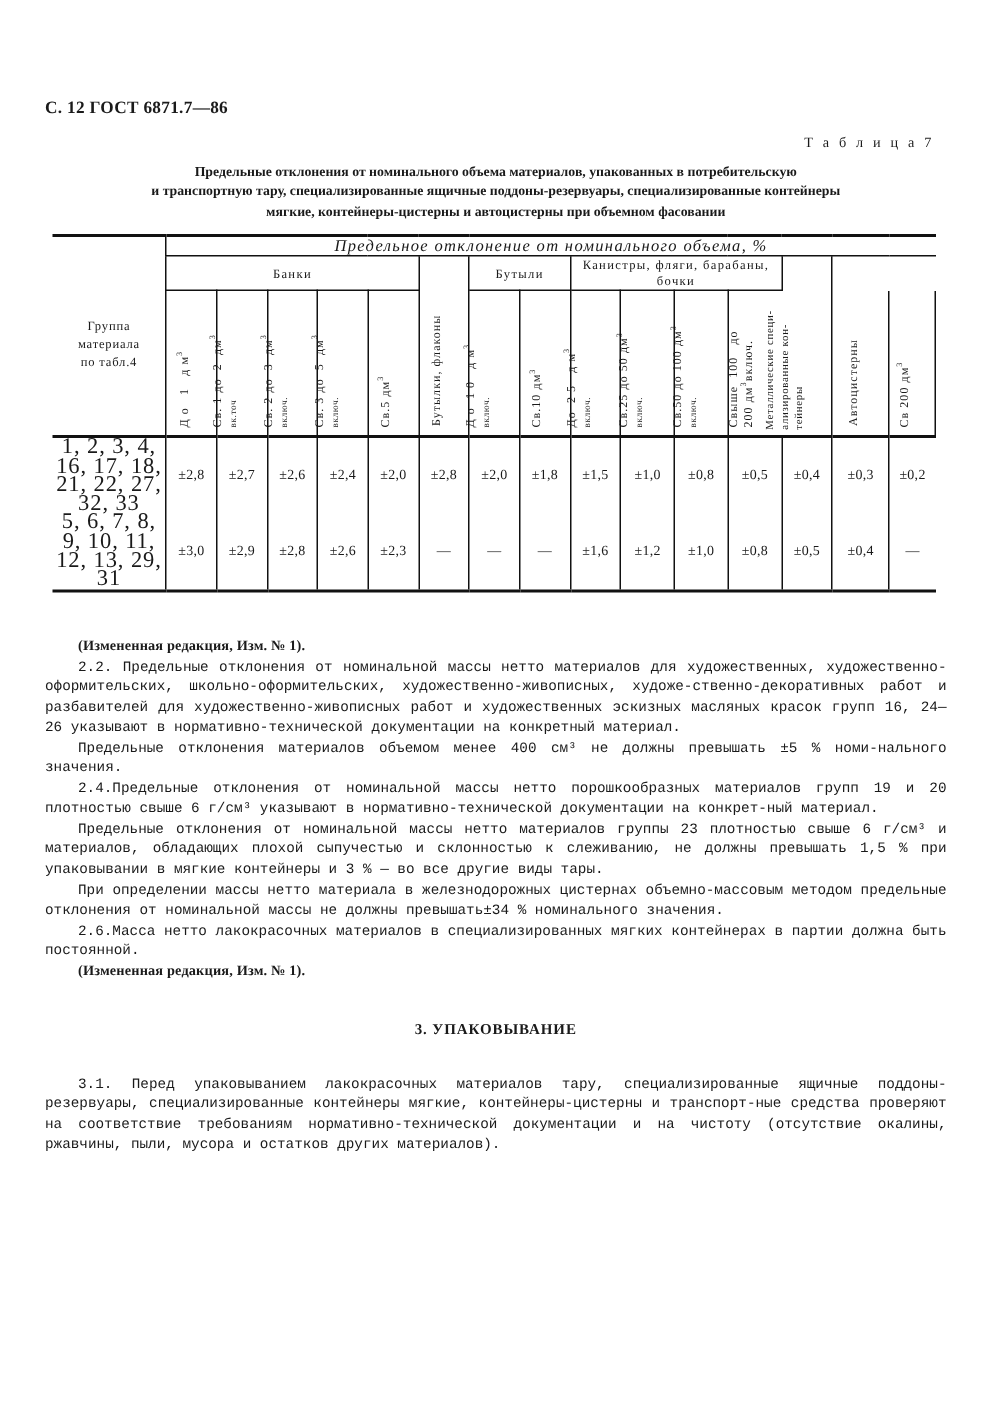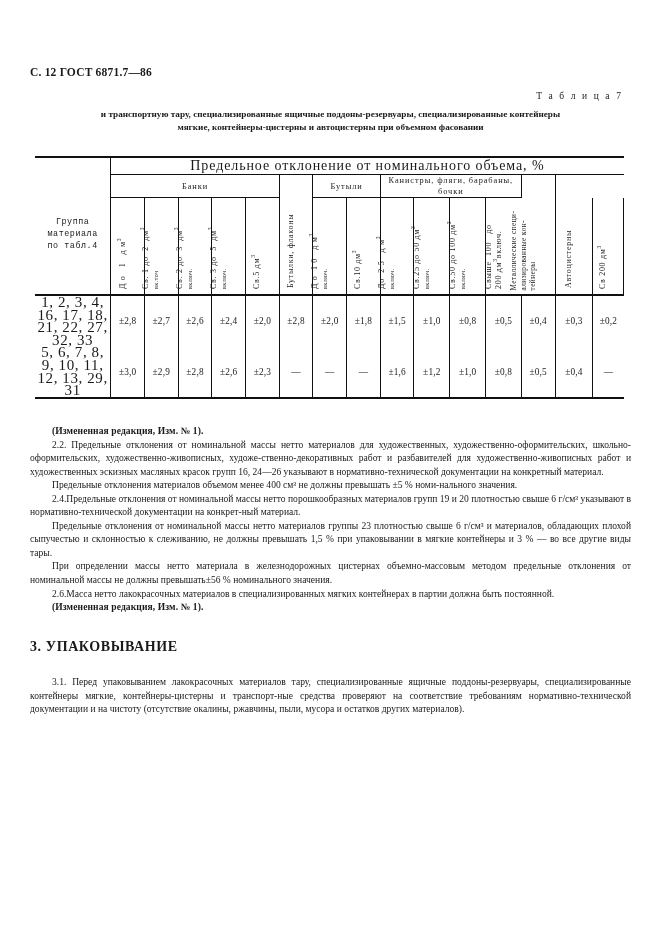--- a/index.html
+++ b/index.html
@@ -76,23 +76,24 @@
 
   
   .grp {
     font-size: 8.4px;
     letter-spacing: 0.9px;
     padding: 4px 2px 4px 2px;
     line-height: 11px;
   }
   
   .banner {
-    font-size: 14px;
+    font-size: 11px;
     letter-spacing: 0.9px;
     padding: 5px 0 6px 0;
+    font-style: italic;
   }
   
   .firstcol {
     font-size: 8.4px;
     line-height: 12px;
     letter-spacing: 0.55px;
     padding: 0 4px;
   }
   
   .vhead {
@@ -151,36 +152,38 @@
   .body-text {
     position: absolute;
     left: 30px;
     top: 424px;
     width: 601px;
     font-size: 9.55px;
     line-height: 13.55px;
     text-align: justify;
   }
   .body-text p { margin: 0; }
-  .body-text p.ind { text-indent: 22px; }
+  .body-text p.ind { text-indent: 22px; font-family: Liberation Mono, monospace; }
   .body-text p.bold { font-weight: bold; text-indent: 22px; letter-spacing: 0.1px;}
   .sect-head {
+    text-align: center;
     font-weight: bold;
-    font-size: 14px;
+    font-size: 10px;
     letter-spacing: 0.6px;
     margin: 26px 0 22px 0;
   }
 </style>
 </head>
 <body>
 
 <div class="page-header">С. 12 ГОСТ 6871.7—86</div>
 
 <div class="table-number">Т а б л и ц а 7</div>
 <div class="table-title">
+  <div>Предельные отклонения от номинального объема материалов, упакованных в потребительскую</div>
   <div>и транспортную тару, специализированные ящичные поддоны-резервуары, специализированные контейнеры</div>
   <div>мягкие, контейнеры-цистерны и автоцистерны при объемном фасовании</div>
 </div>
 
 <div class="tbl-wrap">
 <table class="gost">
   <colgroup>
     <col style="width:72px">
     <col style="width:32px">
         <col style="width:32px">
@@ -199,21 +202,21 @@
     <col style="width:29px">
   </colgroup>
 
   <tbody>
         <tr>
     <td class="rule-top"></td>
     <td class="banner rule-top rule-thin-b vl" colspan="15">Предельное отклонение от номинального объема,  %</td>
   </tr>
 
   <tr>
-    <td rowspan="2" class="firstcol" style="white-space:pre-line;font-family:Liberation Mono, monospace;">Группа
+    <td rowspan="2" class="firstcol" style="white-space:pre-line;">Группа
 материала
 по табл.4</td>
 
     <td class="grp rule-thin-b vl vr" colspan="5">Банки</td>
 
     <td class="vhead vl vr" rowspan="2" style="height:auto;">
       <div class="rot" style="bottom:6px;">
         <span>Бутылки, флаконы</span>
       </div>
     </td>
@@ -323,20 +326,20 @@
 </tbody>
     </table>
 </div>
 
 <div class="body-text">
   <p class="bold">(Измененная редакция, Изм. № 1).</p>
   <p class="ind">2.2. Предельные отклонения от номинальной массы нетто материалов для художественных, художественно-оформительских,  школьно-оформительских,  художественно-живописных,  художе-ственно-декоративных работ и разбавителей для художественно-живописных работ и художественных эскизных масляных красок групп 16,  24—26 указывают в нормативно-технической документации на конкретный материал.</p>
   <p class="ind">Предельные отклонения материалов объемом менее 400 см³ не должны превышать ±5 % номи-нального значения.</p>
   <p class="ind">2.4.Предельные отклонения от номинальной массы нетто порошкообразных материалов групп 19 и 20 плотностью свыше 6 г/см³ указывают в нормативно-технической документации на конкрет-ный материал.</p>
   <p class="ind">Предельные отклонения от номинальной массы нетто материалов группы 23 плотностью свыше 6 г/см³ и материалов, обладающих плохой сыпучестью и склонностью к слеживанию, не должны превышать 1,5 % при упаковывании в мягкие контейнеры и 3 % — во все другие виды тары.</p>
-  <p class="ind">При определении массы нетто материала  в железнодорожных цистернах объемно-массовым методом предельные отклонения от номинальной массы не должны превышать±56 % номинального значения.</p>
+  <p class="ind">При определении массы нетто материала  в железнодорожных цистернах объемно-массовым методом предельные отклонения от номинальной массы не должны превышать±34 % номинального значения.</p>
   <p class="ind">2.6.Масса нетто лакокрасочных материалов в специализированных мягких контейнерах в партии должна быть постоянной.</p>
   <p class="bold">(Измененная редакция, Изм. № 1).</p>
 
   <div class="sect-head">3. УПАКОВЫВАНИЕ</div>
 
   <p class="ind">3.1. Перед упаковыванием лакокрасочных материалов тару,  специализированные ящичные поддоны-резервуары, специализированные контейнеры мягкие, контейнеры-цистерны и транспорт-ные средства проверяют на соответствие требованиям нормативно-технической документации и на чистоту (отсутствие окалины, ржавчины, пыли, мусора и остатков других материалов).</p>
 </div>
 
 </body></html>

